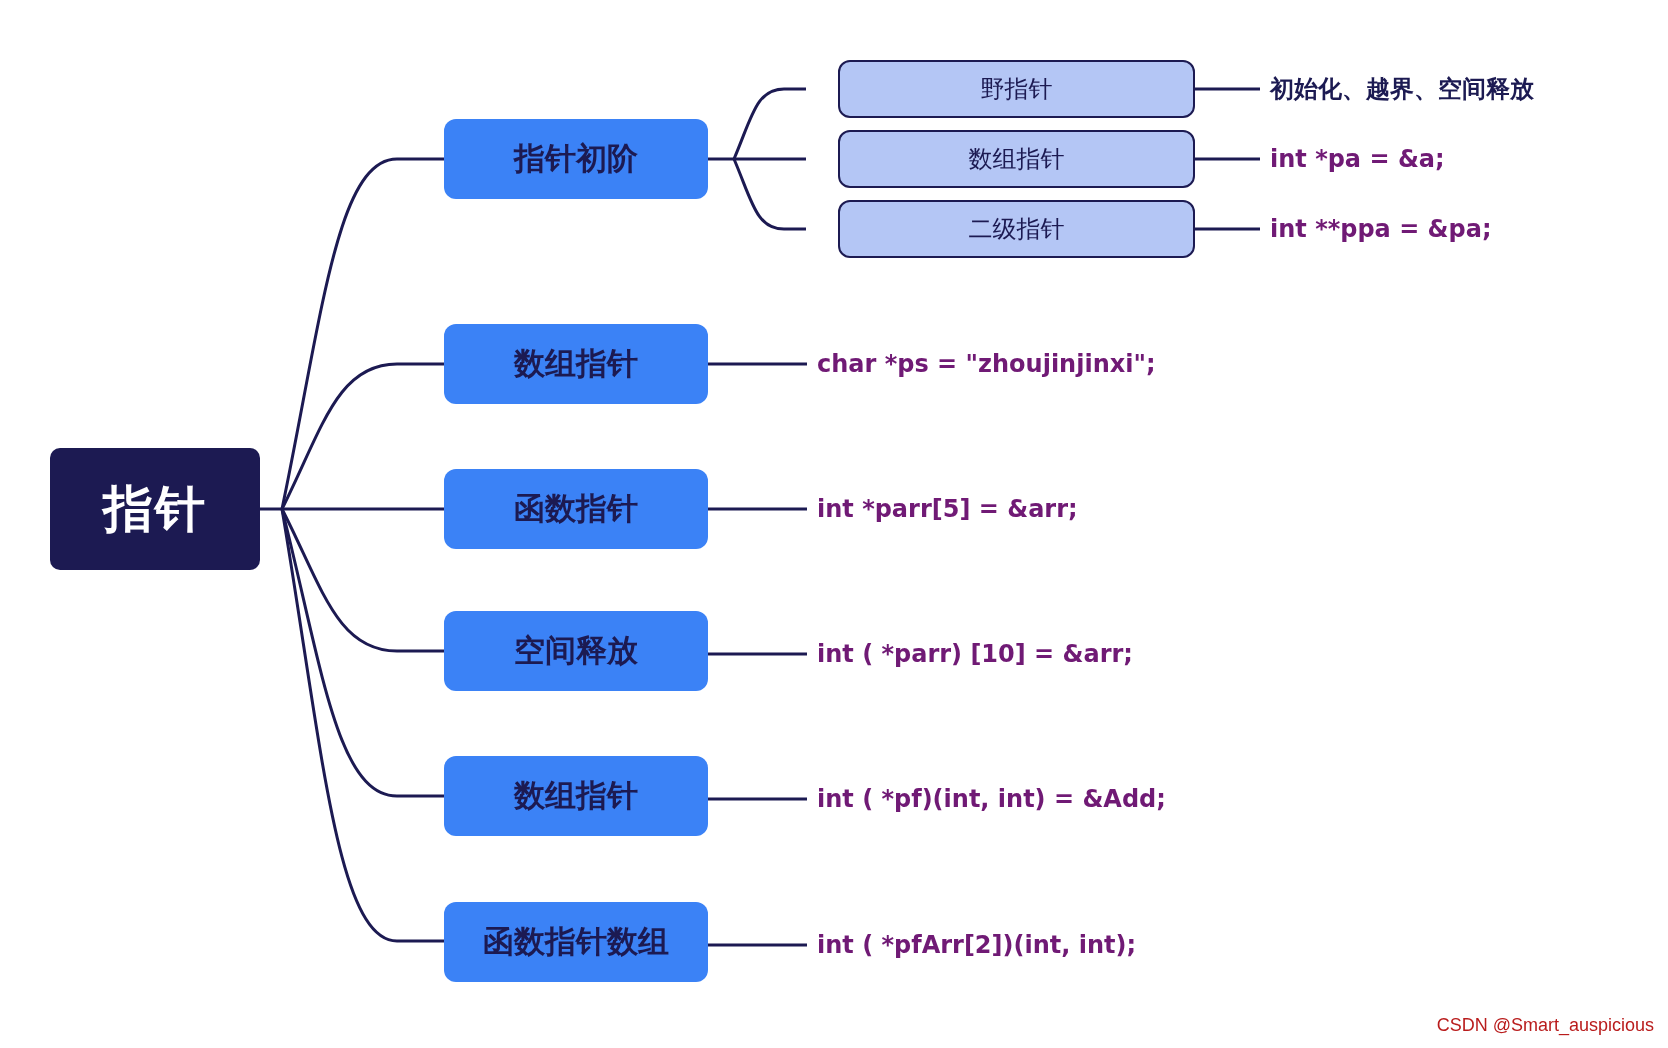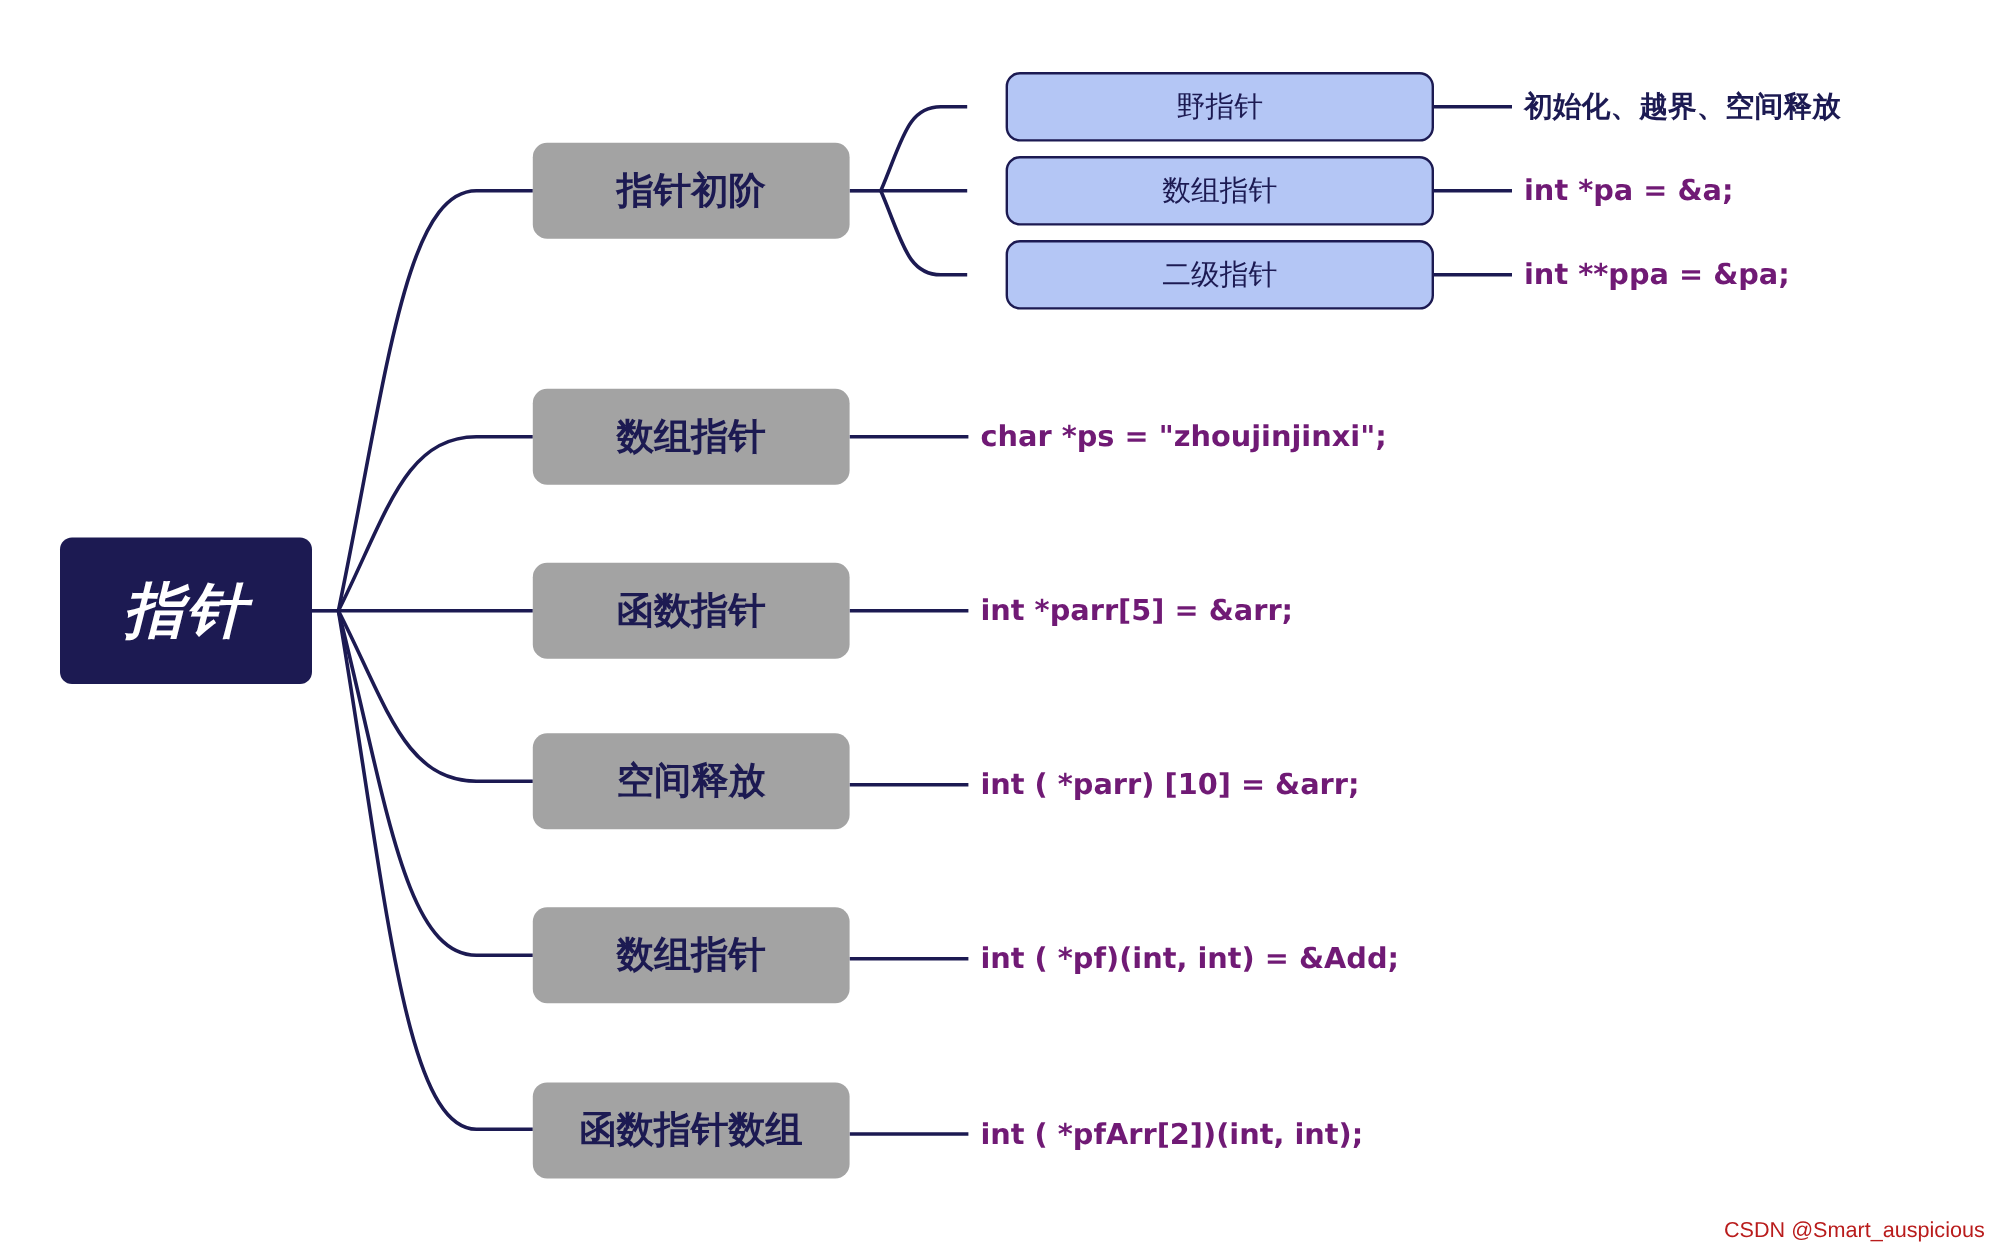--- a/index.html
+++ b/index.html
@@ -1,22 +1,22 @@
 <!DOCTYPE html>
 <html><head>
 <meta charset="utf-8">
 <style>
   html, body { margin:0; padding:0; background:#ffffff; }
   body { width:1668px; height:1048px; position:relative; overflow:hidden;
          font-family:"DejaVu Sans", "Liberation Sans", sans-serif; }
   #links { position:absolute; left:0; top:0; width:1668px; height:1048px; }
   .node { position:absolute; display:flex; align-items:center; justify-content:center; box-sizing:border-box; }
   .root { left:50px; top:448px; width:210px; height:122px; background:#1c1a52; border-radius:10px;
-          color:#ffffff; font-size:50px; font-weight:bold; letter-spacing:2px;font-style:italic; }
-  .l1 { left:444px; width:264px; height:80px; background:#a3a3a3; border-radius:12px;
+          color:#ffffff; font-size:50px; font-weight:bold; letter-spacing:2px; }
+  .l1 { left:444px; width:264px; height:80px; background:#3b82f6; border-radius:12px;
         color:#1c1a52; font-size:31px; font-weight:bold; }
   .l2 { left:806px; width:357px; height:58px; background:#b4c6f5; border:2px solid #1c1a52; border-radius:12px;
         color:#1c1a52; font-size:24px;margin-left:32px; }
   .leaf { position:absolute; white-space:nowrap; font-weight:bold; font-size:24px; transform:translateY(-50%); }
   .leaf.code { color:#701a75; }
   .leaf.dark { color:#1c1a52; }
   .watermark { position:absolute; right:14px; bottom:12px; color:#b91c1c; font-size:18px;
                font-family:"Liberation Sans", sans-serif; }
 </style>
 </head>

